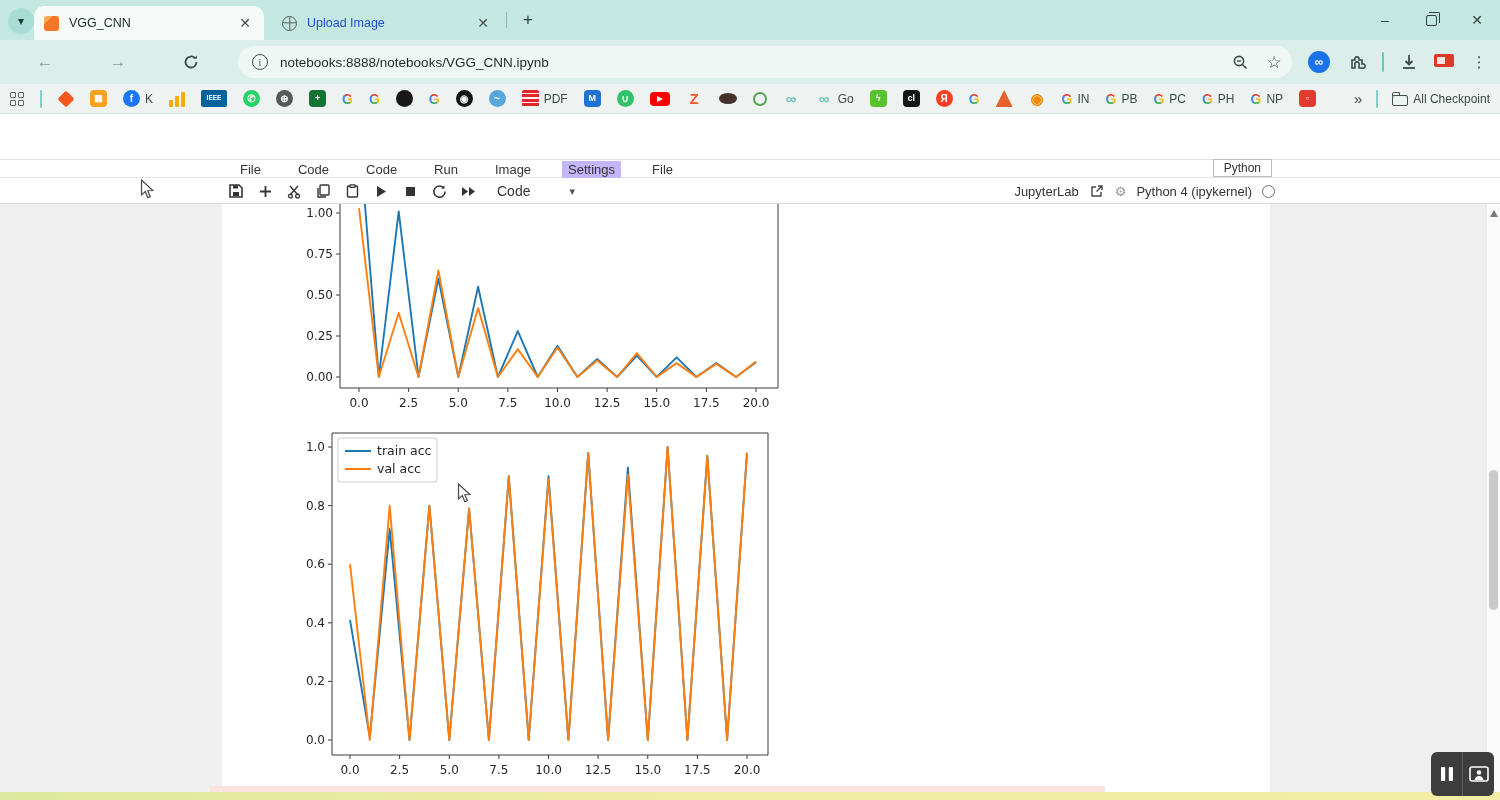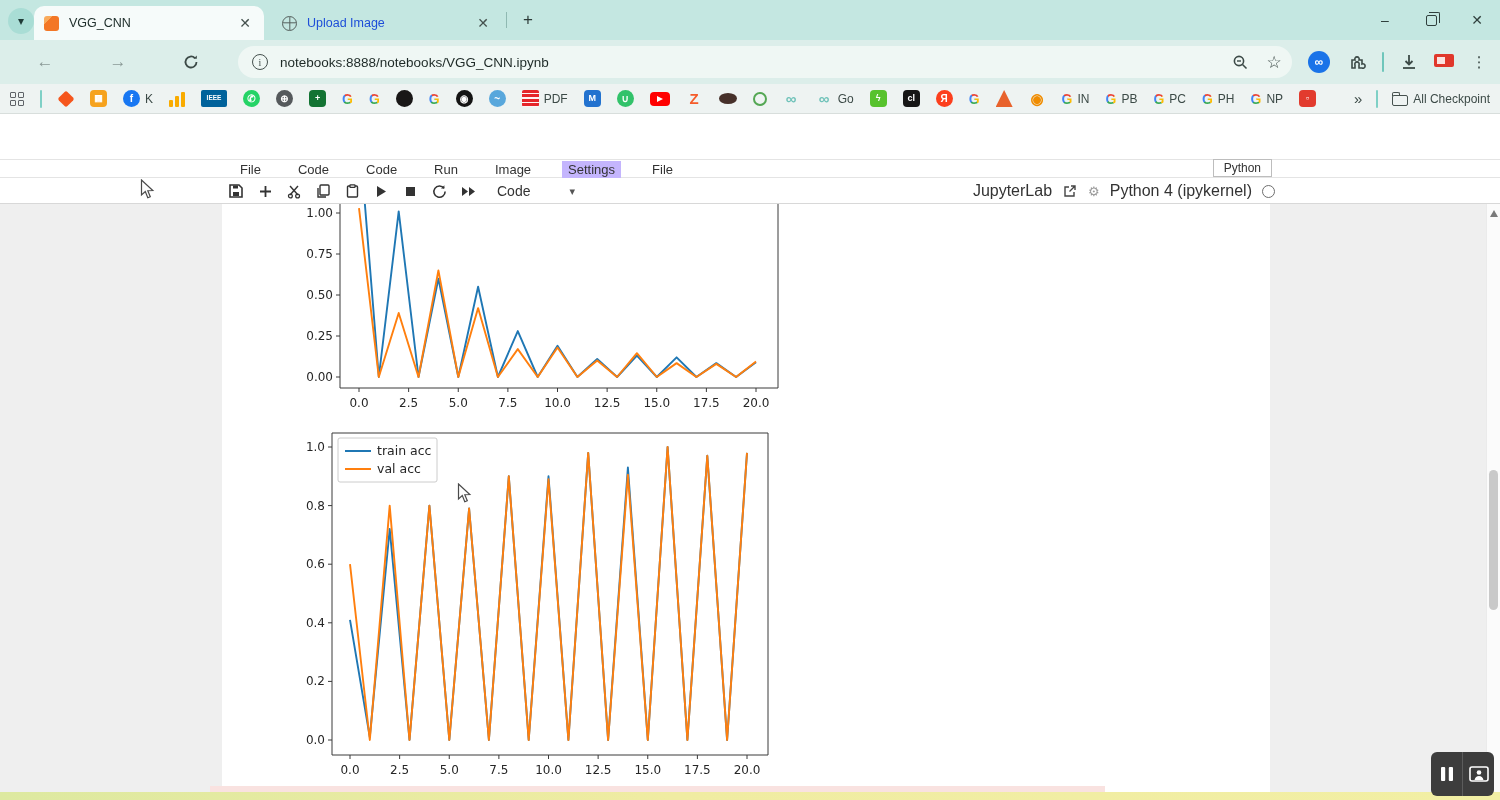--- a/index.html
+++ b/index.html
@@ -88,21 +88,21 @@
   #trusted { position:absolute; right:228px; top:-1px; border:1px solid #bdbdbd; background:#fff; font-size:12px;
     color:#333; padding:1px 10px; }
 
   
   #nbtoolbar { position:absolute; left:0; top:178px; width:1500px; height:26px; background:#fff; border-bottom:1px solid #d8d8d8; }
   #nbt-left { position:absolute; left:228px; top:0; height:26px; display:flex; align-items:center; gap:13px; }
   .nbt-ic { width:16px; height:16px; display:flex; align-items:center; justify-content:center; color:#333; }
   #cell-type { font-size:14px; color:#333; margin-left:8px; }
   .chev { font-size:11px; color:#555; margin-left:26px; }
   #nbt-right { position:absolute; right:225px; top:0; height:26px; display:flex; align-items:center; gap:10px; }
-  #jlab-label, #kernel-label { font-size:16px; color:#333; }
+  #jlab-label, #kernel-label { font-size:13px; color:#333; }
   .kernel-circle { width:13px; height:13px; border:1.6px solid #6e6e6e; border-radius:50%; }
   .gear { color:#9a9a9a; font-size:13px; }
 
   
   #content { position:absolute; left:0; top:204px; width:1500px; height:596px; background:#efefef; }
   #cell-col { position:absolute; left:222px; top:0; width:1048px; height:596px; background:#fff; }
   .figsvg { position:absolute; }
   #pink-strip { position:absolute; left:210px; top:582px; width:895px; height:7px; background:#f9e2e0; }
 
   

